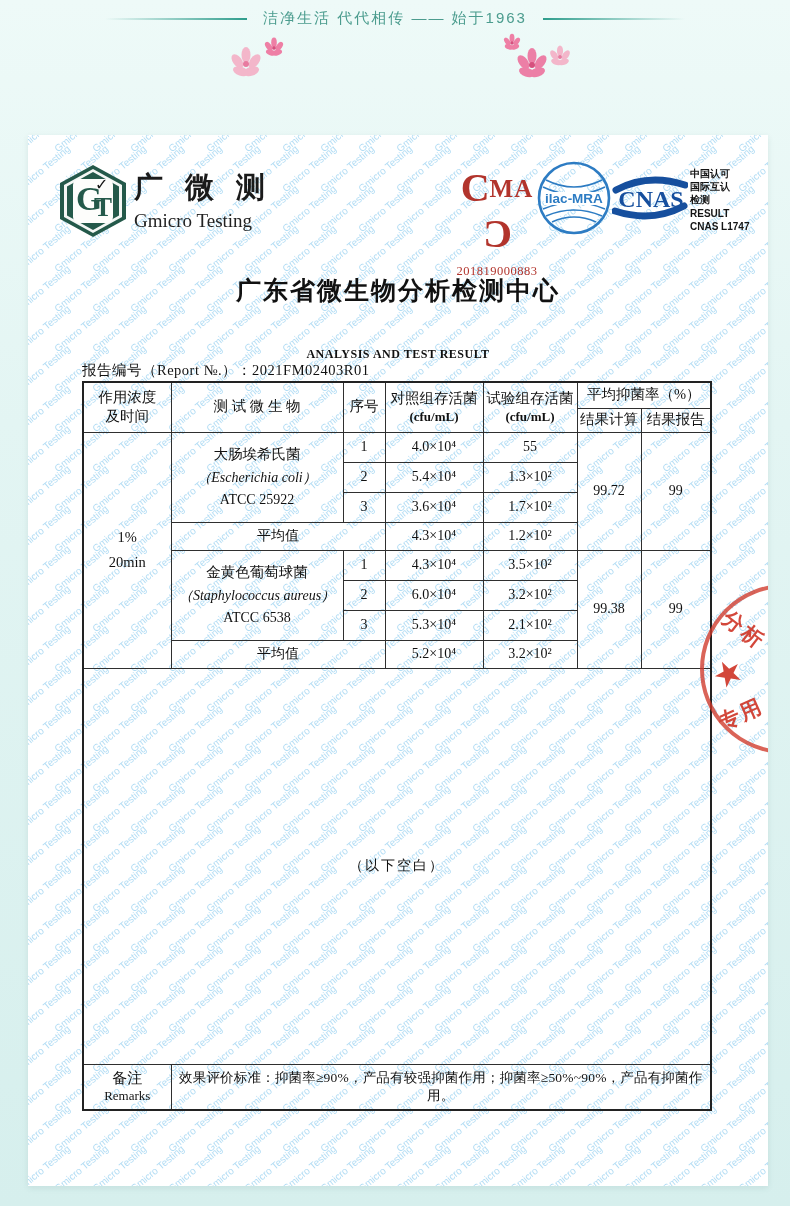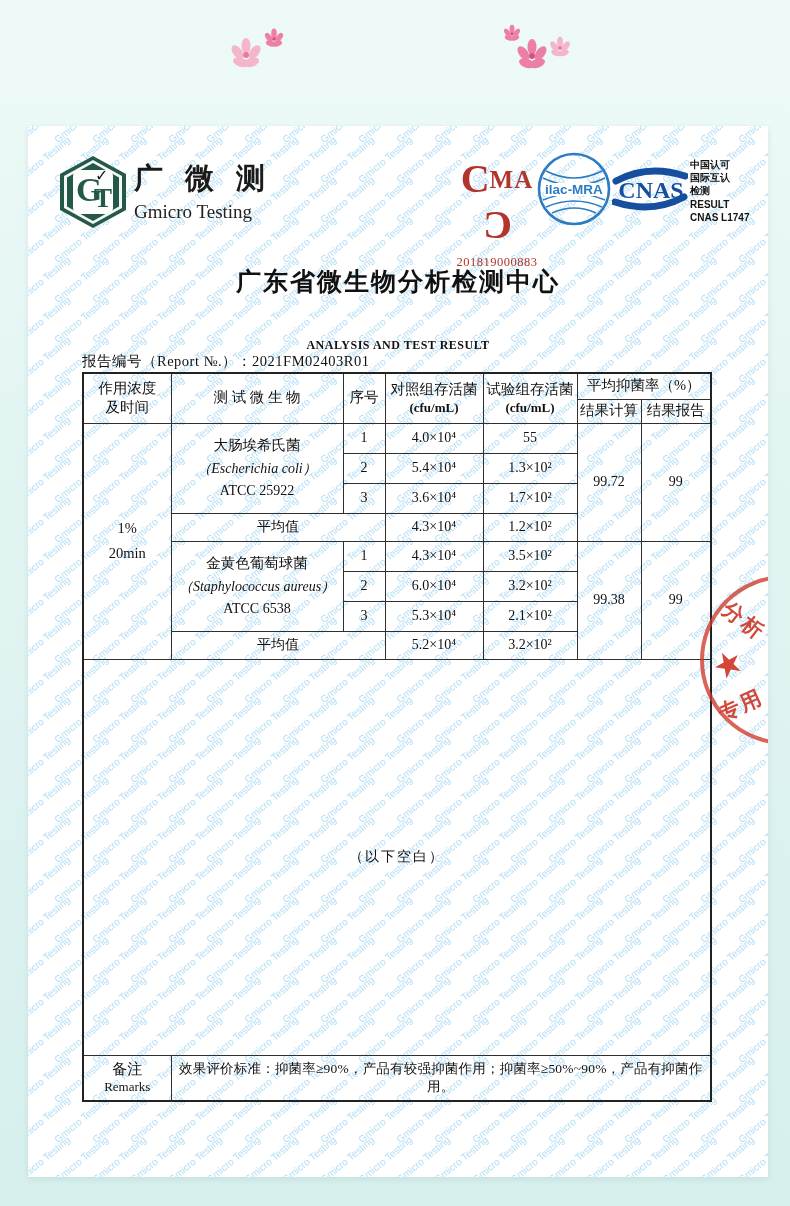--- a/index.html
+++ b/index.html
@@ -158,20 +158,25 @@
         <g fill="#f3b6ca">
             <ellipse cx="0" cy="-9" rx="4.5" ry="8"></ellipse>
             <ellipse cx="8.5" cy="-2.8" rx="4.5" ry="8" transform="rotate(72)"></ellipse>
             <ellipse cx="5.3" cy="7.3" rx="4.5" ry="8" transform="rotate(144)"></ellipse>
             <ellipse cx="-5.3" cy="7.3" rx="4.5" ry="8" transform="rotate(216)"></ellipse>
             <ellipse cx="-8.5" cy="-2.8" rx="4.5" ry="8" transform="rotate(288)"></ellipse>
           </g>
         <circle r="3" fill="#e87ba0"></circle>
       </g>
     </svg>
+    <div class="banner-sub-row">
+      <div class="banner-line l"></div>
+      <div class="banner-sub">洁净生活 代代相传 —— 始于1963</div>
+      <div class="banner-line r"></div>
+    </div>
   </header>
 
   <div class="sheet">
     <div class="wm-layer" id="wm">
         <span style="left: -18px; top: -12px;">Gmicro Testing</span>
         <span style="left: 20px; top: -12px;">Gmicro Testing</span>
         <span style="left: 58px; top: -12px;">Gmicro Testing</span>
         <span style="left: 96px; top: -12px;">Gmicro Testing</span>
         <span style="left: 134px; top: -12px;">Gmicro Testing</span>
         <span style="left: 172px; top: -12px;">Gmicro Testing</span>

